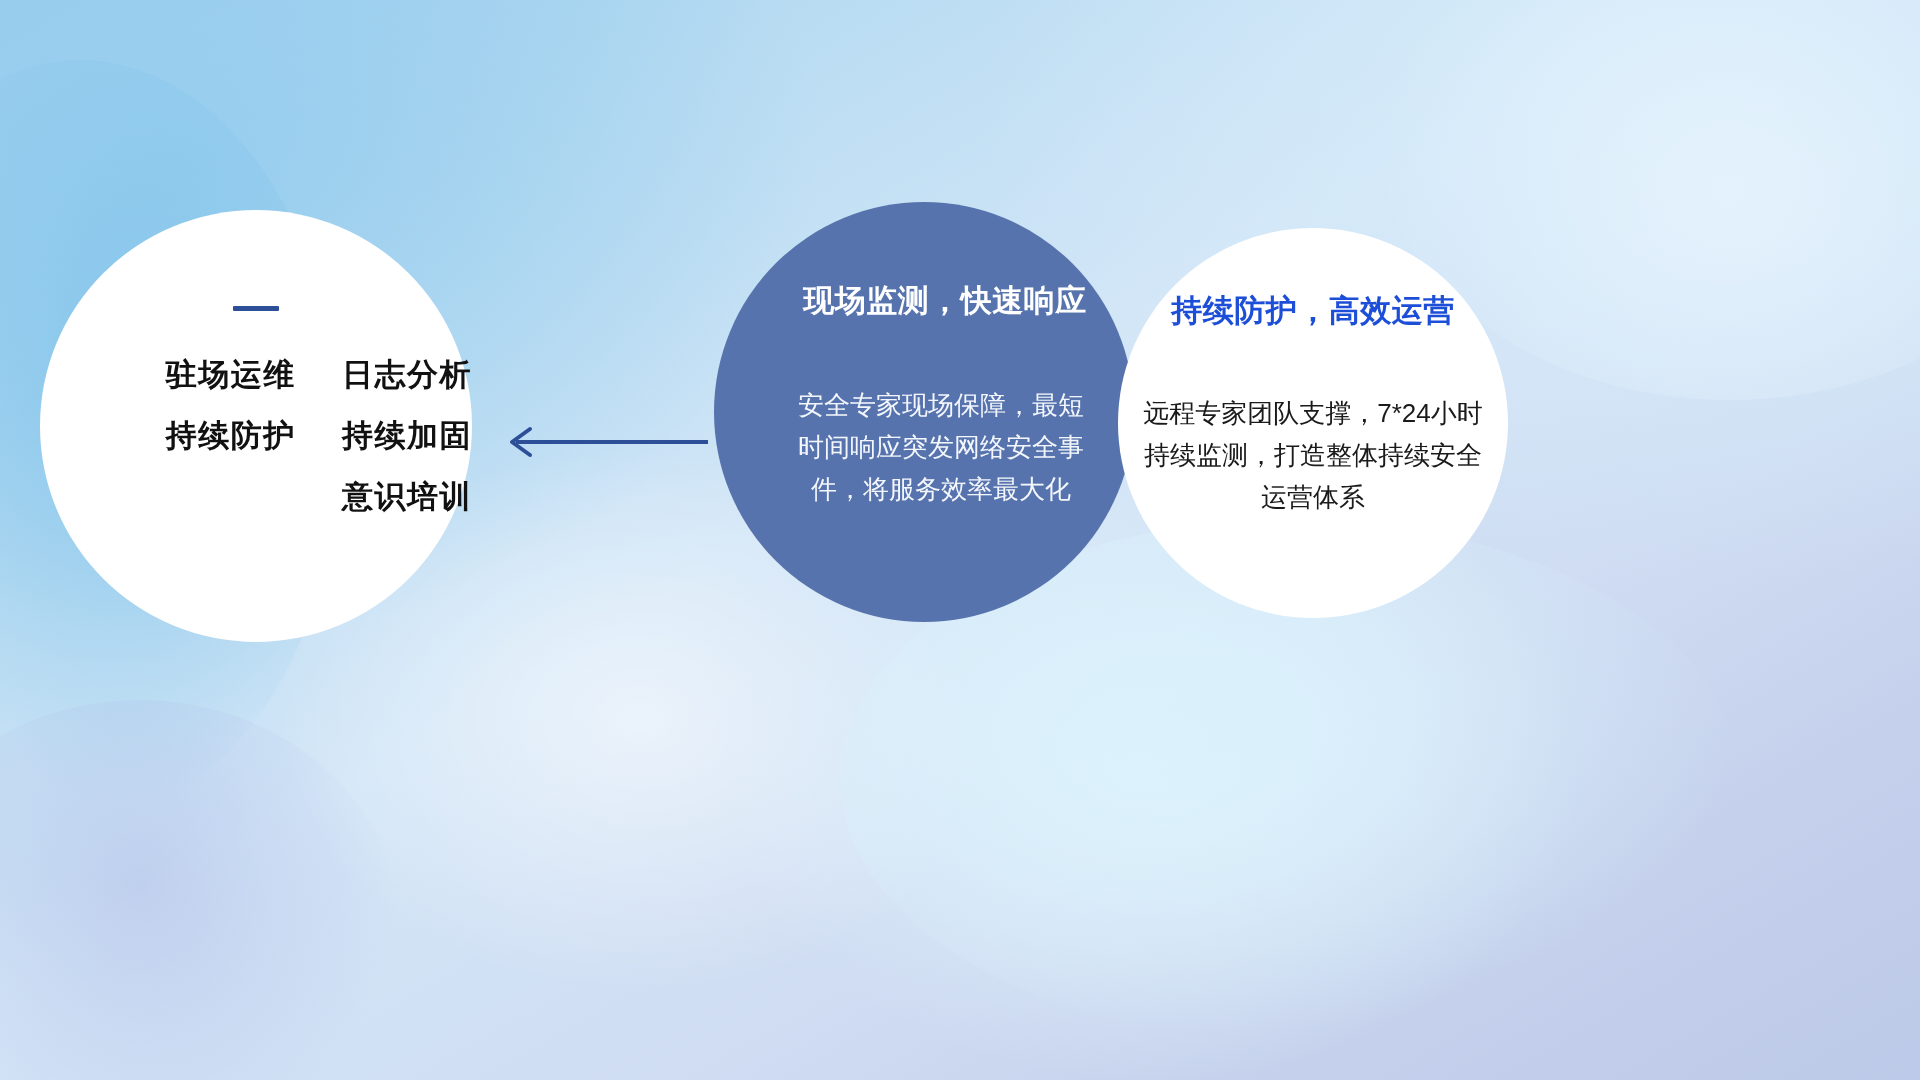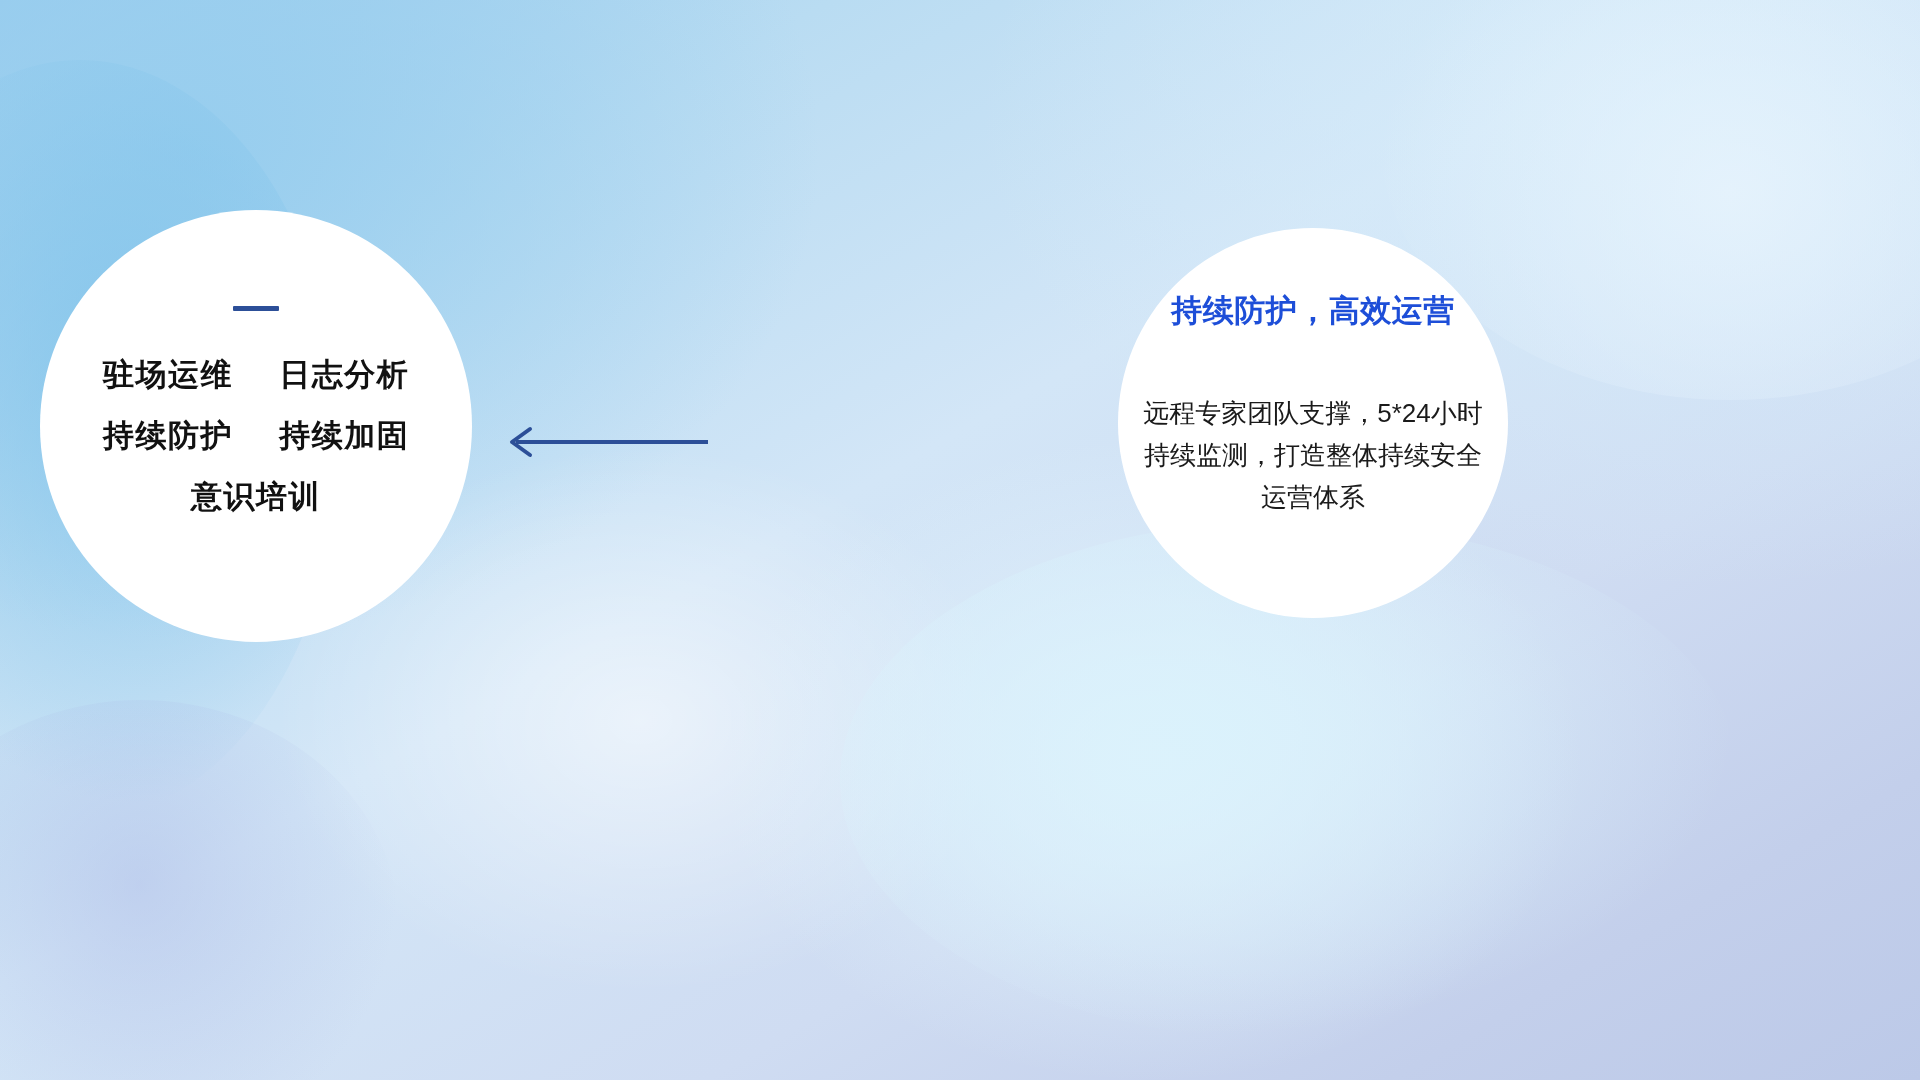--- a/index.html
+++ b/index.html
@@ -76,21 +76,21 @@
     width: 390px; height: 390px;
     background: #ffffff;
     z-index: 5;
   }
 
   
   .left-inner {
     position: absolute;
     left: 0; right: 0;
     top: 96px;
-    text-align: center;
+    text-align: right;
   }
   #left-divider {
     width: 46px; height: 5px;
     background: #2c4f98;
     margin: 0 auto 48px auto;
     border-radius: 1px;
   }
   .left-line {
     font-size: 31px;
     font-weight: bold;
@@ -186,25 +186,31 @@
         <span>持续防护</span>
         <span class="gap"></span>
         <span>持续加固</span>
       </div>
       <div class="left-line">
         <span>意识培训</span>
       </div>
     </div>
   </div>
 
+  <div class="circle" id="mid-circle">
+    <div class="mid-inner">
+      <div id="mid-title">现场监测，快速响应</div>
+      <div id="mid-body">安全专家现场保障，最短时间响应突发网络安全事件，将服务效率最大化</div>
+    </div>
+  </div>
 
   <div class="circle" id="right-circle">
     <div class="right-inner">
       <div id="right-title">持续防护，高效运营</div>
-      <div id="right-body">远程专家团队支撑，5*24小时持续监测，打造整体持续安全运营体系</div>
+      <div id="right-body">远程专家团队支撑，7*24小时持续监测，打造整体持续安全运营体系</div>
     </div>
   </div>
 
   <svg id="flow-arrow" viewBox="0 0 212 44">
     <line x1="210" y1="22" x2="18" y2="22" stroke="#2c4f98" stroke-width="4"></line>
     <polyline points="32,9 14,22 32,35" fill="none" stroke="#2c4f98" stroke-width="4" stroke-linecap="round" stroke-linejoin="round"></polyline>
   </svg>
 
 </div>
 

